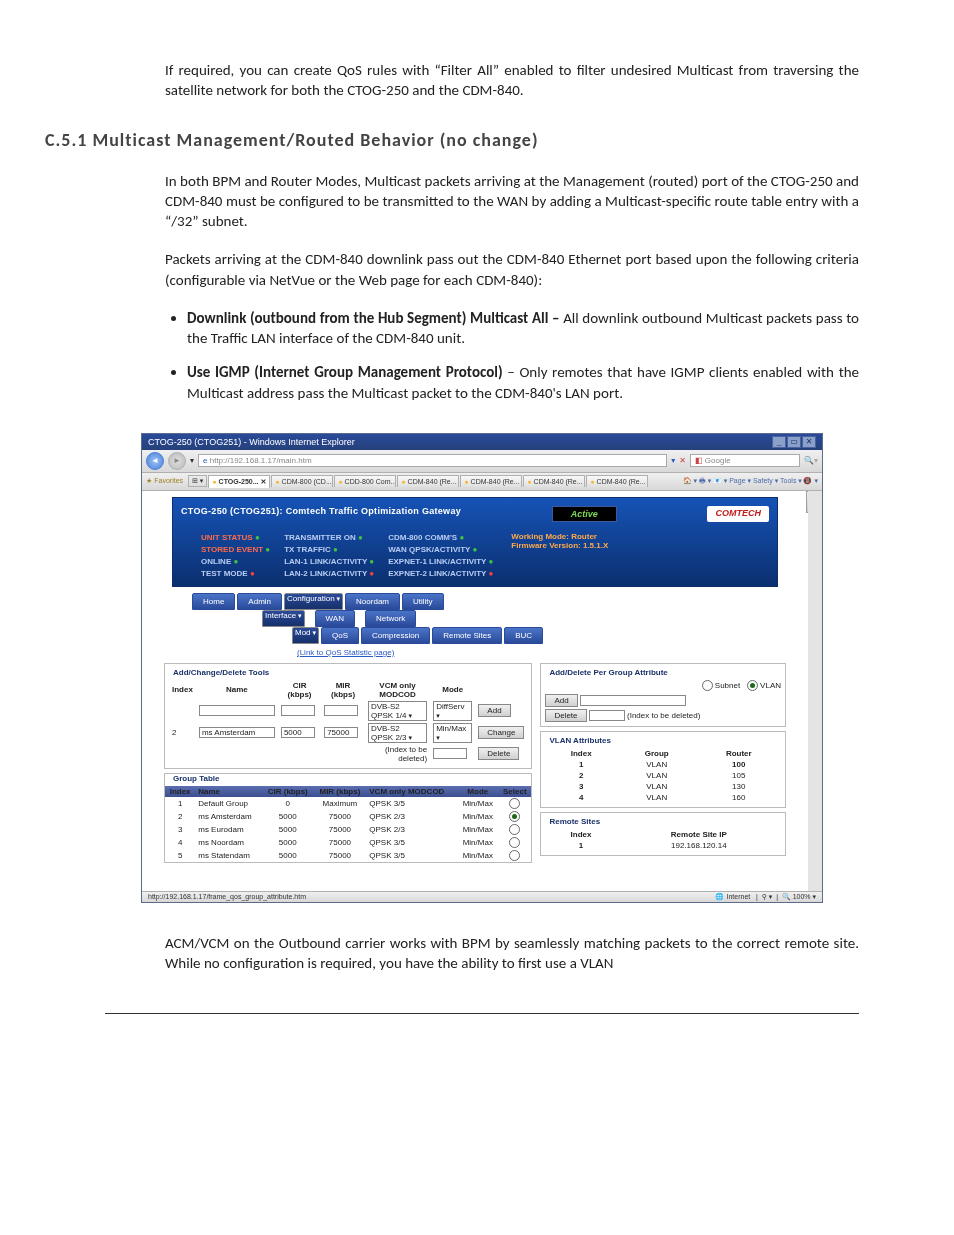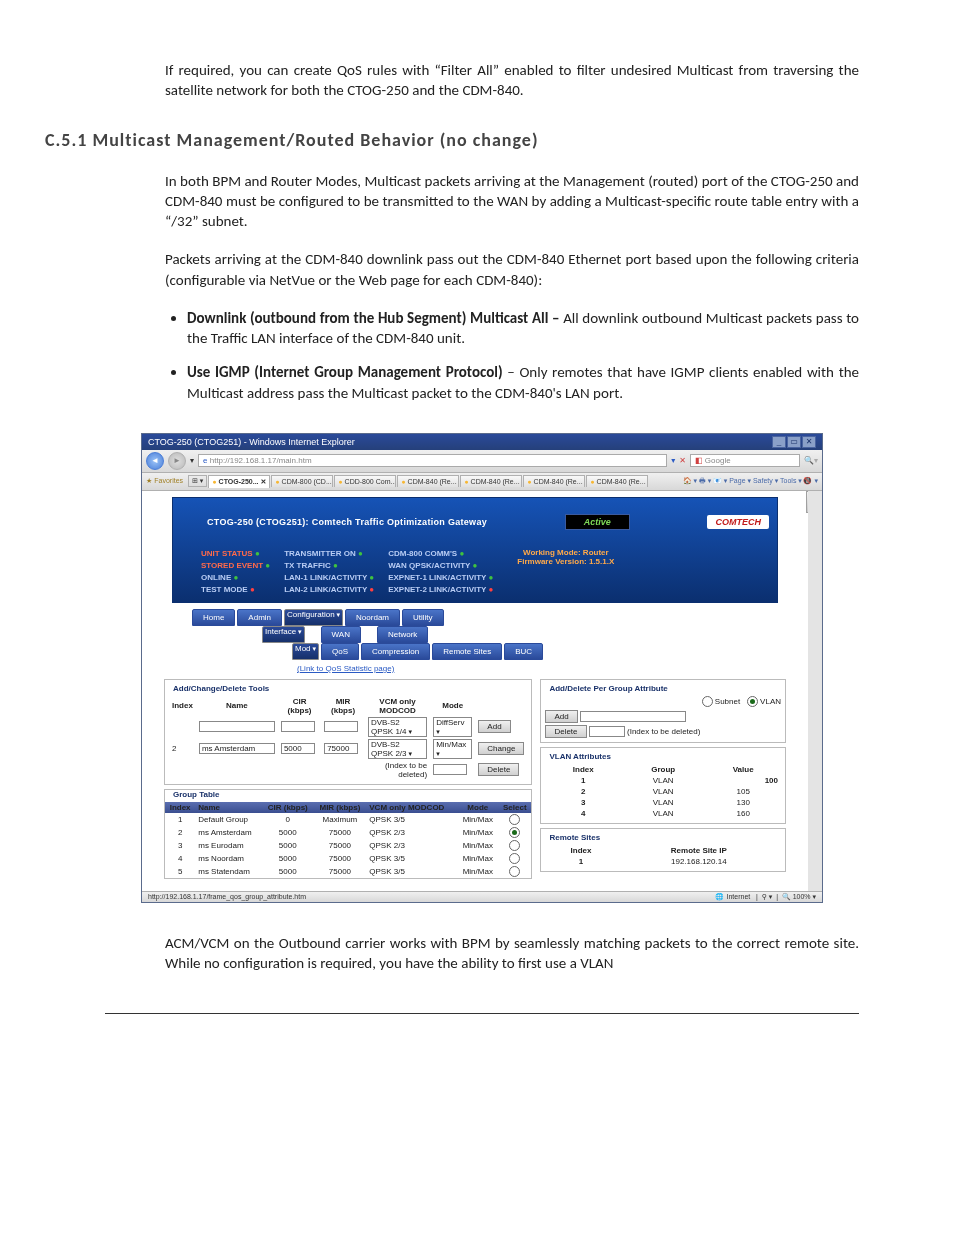--- a/index.html
+++ b/index.html
@@ -142,59 +142,58 @@
   }
 
   .banner {
     margin: 6px 30px;
     background: linear-gradient(#1653b6, #0b2f6f);
     color: #fff;
     border: 1px solid #0b2f6f;
     font-size: 9px;
   }
   .banner-row1 {
-    display: flex; justify-content: space-between; align-items: center;
-    padding: 16px 8px;
-    margin-left: 26px;
+    display: flex; justify-content: space-between; 
+    padding: 8px 8px;
   }
   .banner-title { font-weight: bold; letter-spacing: 0.3px; }
   .badge-active {
     background: #000; color: #7ed957; padding: 2px 18px;
     border: 1px solid #3a5aa0; font-style: italic; font-weight: bold;
   }
   .logo {
     background: #fff; color: #c21b1b; font-weight: bold;
     font-style: italic; padding: 2px 8px; border-radius: 2px;
     font-size: 9px;
   }
   .banner-row2 {
     display: flex; gap: 14px; padding: 2px 8px 6px 28px;
     font-size: 8px;
   }
   .status-col div { line-height: 12px; }
   .status-col .ok::after, .status-col .ok-suffix::after { content:" ●"; color:#3fc23f; }
   .status-col .red::after { content:" ●"; color:#ff4040; }
   .status-col .label-red { color:#ff6a4a; font-weight: bold; }
   .status-col .label { color:#b8ccf4; font-weight: bold; }
-  .mode-col { margin-left: 10px; color:#99b6ee; font-size:8px;text-align:center;}
+  .mode-col { margin-left: 4px; color:#99b6ee; font-size:8px;}
   .mode-col .val { color:#ffa94a; font-weight: bold; }
 
   .nav-tabs-main {
     margin: 2px 30px 0 50px;
     display: flex; gap: 2px; font-size: 8px;
   }
   .mtab {
     background: linear-gradient(#4a74c8,#2a4a9a);
     color:#fff; padding: 3px 10px; border-radius: 2px 2px 0 0;
     border:1px solid #2a4a9a;
   }
   .mtab.sel { background: linear-gradient(#2a4a9a,#16306a); font-weight: normal;}
   .nav-tabs-sub {
     margin: 0 30px 0 120px;
-    display: flex; gap: 16px; font-size: 8px;
+    display: flex; gap: 10px; font-size: 8px;
   }
   .nav-tabs-sub2 {
     margin: 0 30px 0 150px;
     display: flex; gap: 2px; font-size: 8px;
   }
   .qos-link {
     margin: 4px 0 6px 155px; color:#2a5ac4; font-size:8px; text-decoration: underline;
   }
 
   .form-area {
@@ -506,28 +505,28 @@
             </div>
           </div>
 
           <div class="box">
             <div class="box-title">VLAN Attributes</div>
             <table class="tiny">
               <tbody>
                   <tr>
                 <th>Index</th>
                 <th>Group</th>
-                <th>Value</th>
+                <th>Router</th>
               </tr>
               </tbody>
                 <tbody id="vlan-body">
                   <tr>
                     <td style="text-align:center;font-weight:bold;">1</td>
                     <td style="text-align:center;">VLAN</td>
-                    <td style="text-align:right;font-weight:bold;">100</td>
+                    <td style="text-align:center;font-weight:bold;">100</td>
                   </tr>
                   <tr>
                     <td style="text-align:center;font-weight:bold;">2</td>
                     <td style="text-align:center;">VLAN</td>
                     <td style="text-align:center;">105</td>
                   </tr>
                   <tr>
                     <td style="text-align:center;font-weight:bold;">3</td>
                     <td style="text-align:center;">VLAN</td>
                     <td style="text-align:center;">130</td>

